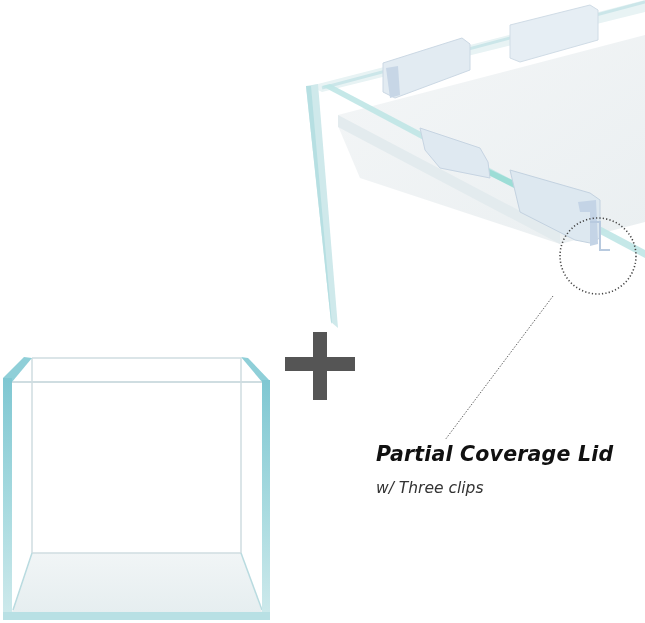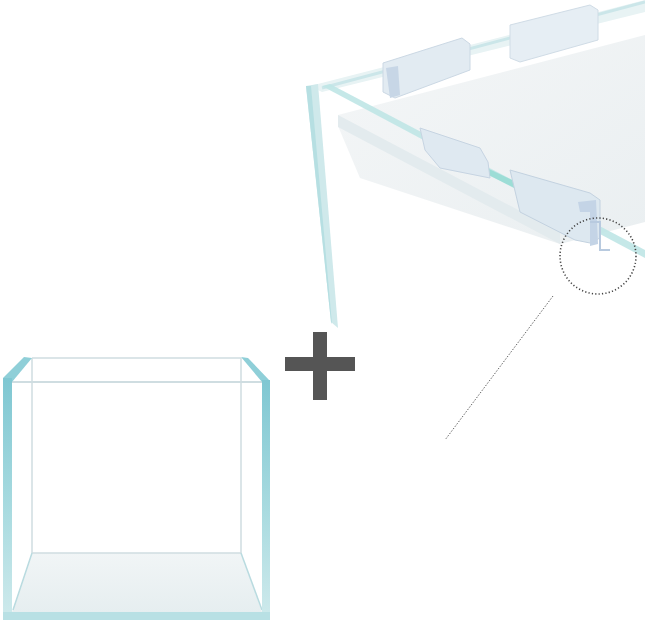--- a/index.html
+++ b/index.html
@@ -92,13 +92,17 @@
         <polyline points="590,222 600,222 600,250 610,250" fill="none" stroke="#b8cadf" stroke-width="2"></polyline>
       </g>
     </g>
 
     <g>
       <circle cx="598" cy="256" r="38" fill="none" stroke="#444444" stroke-width="1.6" stroke-dasharray="1.2 2.2"></circle>
     </g>
     <line x1="553" y1="296" x2="445" y2="440" stroke="#666666" stroke-width="1" stroke-dasharray="1.5 1.5"></line>
   </svg>
 
+  <div class="caption">
+    <div class="caption-title">Partial Coverage Lid</div>
+    <div class="caption-sub">w/ Three clips</div>
+  </div>
 </div>
 
 </body></html>

